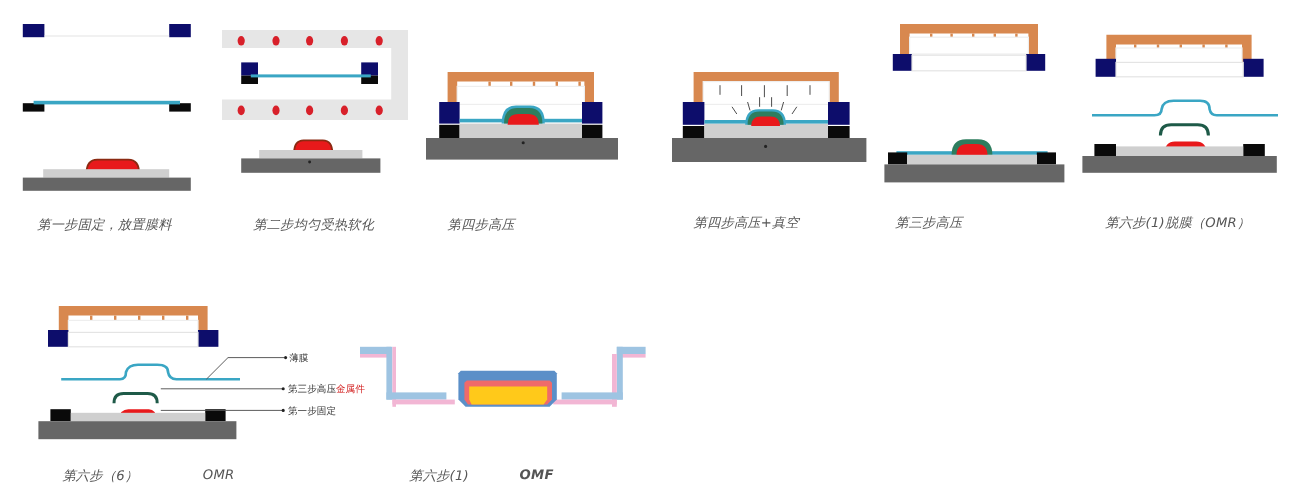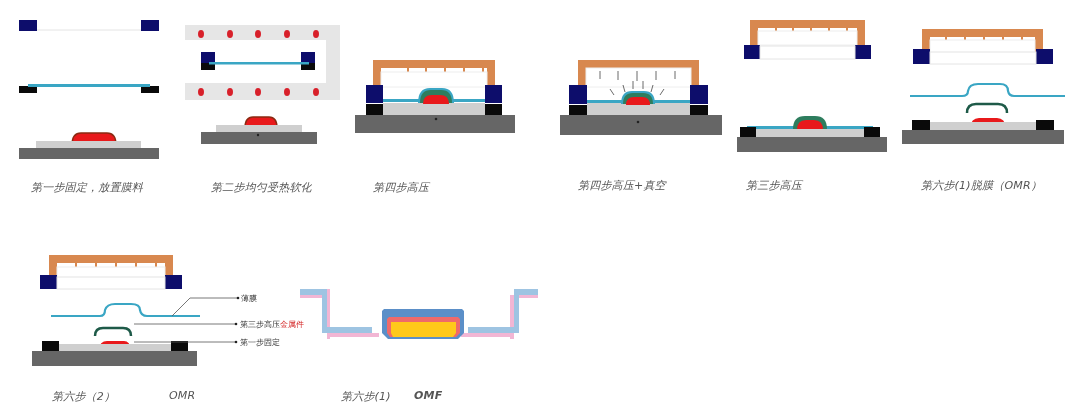--- a/index.html
+++ b/index.html
@@ -1,19 +1,19 @@
 <!DOCTYPE html>
 <html><head>
 <meta charset="utf-8">
 <style>
   html, body { margin:0; padding:0; background:#ffffff; }
   body { width:1080px; height:413px; position:relative; overflow:hidden;
          font-family:"DejaVu Sans", sans-serif; }
   .cap { position:absolute; font-size:11px; color:#555555; white-space:nowrap; letter-spacing:0.2px;font-style:italic; }
-  .cap b { font-weight:bold; }
+  .cap b { font-weight:bold;margin-left:19px; }
   .ann { position:absolute; font-size:8px; color:#333333; white-space:nowrap; }
   .ann .red { color:#d21f1f;margin-top:10px; }
   svg.fig { position:absolute; overflow:visible; }
 </style>
 </head>
 <body>
 
 <svg class="fig" style="left:15px;top:15px" width="145" height="150" viewBox="0 0 145 150">
   <rect x="4" y="5" width="18" height="11" fill="#0d0d6b"></rect>
   <rect x="126" y="5" width="18" height="11" fill="#0d0d6b"></rect>
@@ -182,21 +182,21 @@
   </g>
   <g fill="#222">
     <circle cx="208" cy="48" r="1.3"></circle>
       <circle cx="206" cy="74" r="1.3"></circle>
       <circle cx="206" cy="92" r="1.3"></circle>
   </g>
 </svg>
 <div class="ann" style="left:241px;top:293px">薄膜</div>
 <div class="ann" style="left:240px;top:319px"><span>第三步高压</span><span class="red">金属件</span></div>
 <div class="ann" style="left:240px;top:337px">第一步固定</div>
-<div class="cap" style="left:52px;top:389px">第六步（2）</div>
+<div class="cap" style="left:52px;top:389px">第六步（6）</div>
 <div class="cap" style="left:169px;top:389px">OMR</div>
 
 <svg class="fig" style="left:298px;top:285px" width="240" height="65" viewBox="0 0 240 65">
   <g>
     <rect x="2" y="4" width="26" height="6" fill="#9ec4e2"></rect>
     <rect x="2" y="10" width="26" height="3" fill="#f2b6d4"></rect>
     <rect x="24" y="4" width="5" height="44" fill="#9ec4e2"></rect>
     <rect x="29" y="4" width="3" height="50" fill="#f2b6d4"></rect>
     <rect x="24" y="42" width="50" height="6" fill="#9ec4e2"></rect>
     <rect x="29" y="48" width="52" height="4" fill="#f2b6d4"></rect>

